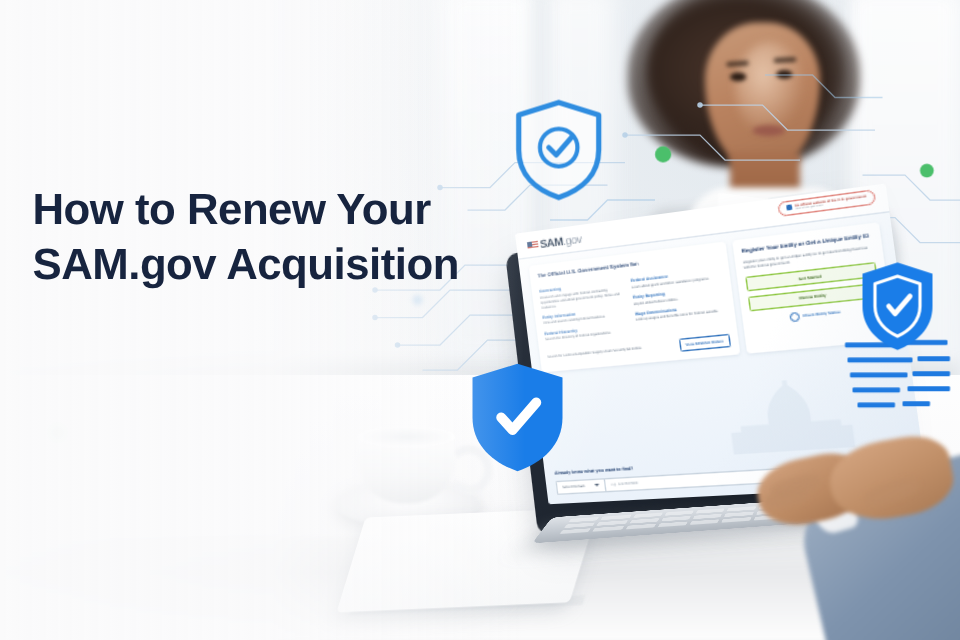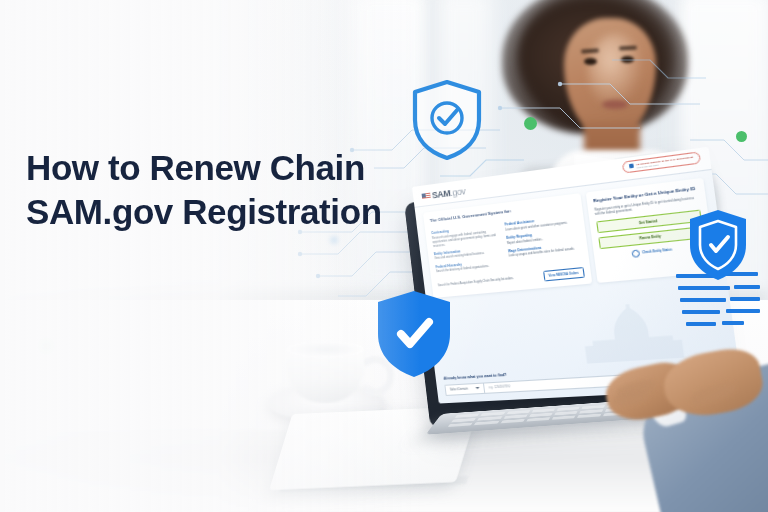--- a/index.html
+++ b/index.html
@@ -643,15 +643,15 @@
     <path d="M25 37 L30 43 L42 29" fill="none" stroke="#ffffff" stroke-width="4" stroke-linecap="round" stroke-linejoin="round"></path>
   </svg>
 
   <div class="dot dot-green-1"></div>
   <div class="dot dot-green-2"></div>
   <div class="dot dot-green-3"></div>
   <div class="dot dot-blue-1"></div>
 
   <div class="veil"></div>
 
-  <div class="headline">How to Renew Chain SAM.gov Registration</div>
+  <div class="headline">How to Renew Your SAM.gov Acquisition</div>
 
 </div>
 
 </body></html>

